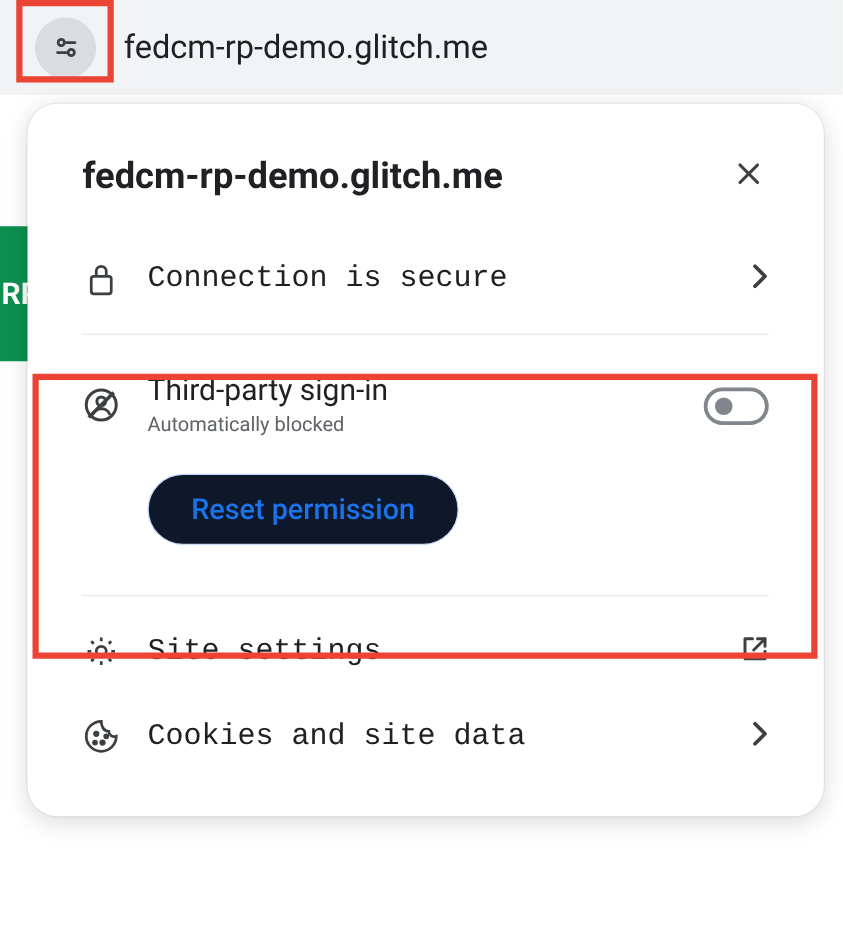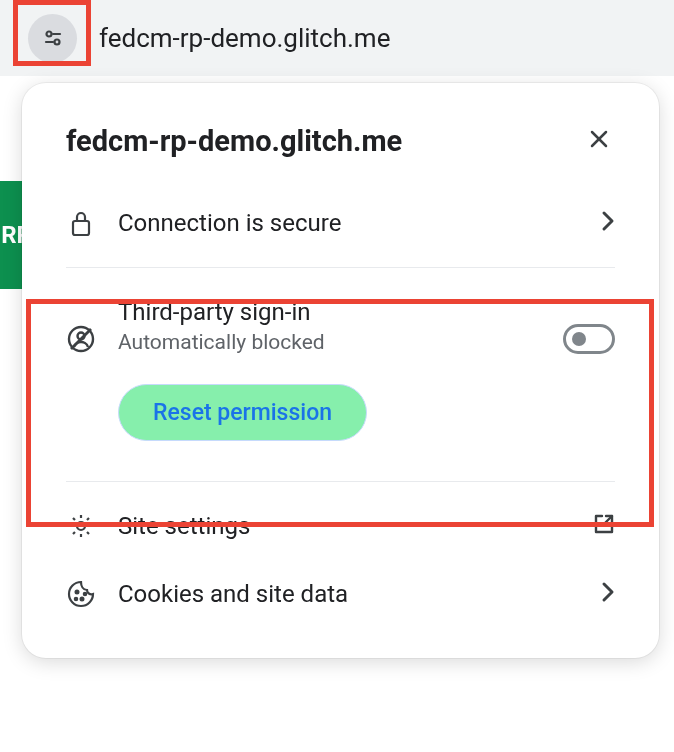--- a/index.html
+++ b/index.html
@@ -100,47 +100,48 @@
       display: flex;
       align-items: center;
       justify-content: center;
       margin-right: 22px;
       flex-shrink: 0;
     }
     .row-label {
       font-size: 24px;
       color: #202124;
       flex: 1;
+      font-family: Liberation Mono, monospace;
     }
     .row-chevron, .row-action {
       flex-shrink: 0;
     }
     .divider {
       height: 1px;
       background: #e8eaed;
       margin: 10px 44px;
     }
     .signin-section {
       padding: 20px 44px 30px 44px;
       position: relative;
     }
     .signin-row {
       display: flex;
-      align-items: flex-end;
+      align-items: center;
     }
     .signin-text {
       flex: 1;
     }
     .signin-title {
       font-size: 24px;
       color: #202124;
       margin-bottom: 4px;
     }
     .signin-subtitle {
-      font-size: 21px;
+      font-size: 16px;
       color: #5f6368;
     }
     .toggle {
       width: 52px;
       height: 30px;
       border-radius: 15px;
       background: #fff;
       border: 3px solid #80868b;
       position: relative;
       cursor: pointer;
@@ -155,21 +156,21 @@
       position: absolute;
       top: 5px;
       left: 6px;
     }
     .reset-btn {
       margin-top: 30px;
       margin-left: 52px;
       padding: 14px 34px;
       border: 1px solid #c6dafc;
       border-radius: 30px;
-      background: #86efac;
+      background: #0f172a;
       color: #1a73e8;
       font-size: 23px;
       font-weight: 500;
       cursor: pointer;
       display: inline-block;
     }
     .red-box-2 {
       position: absolute;
       top: 299px;
       left: 26px;

